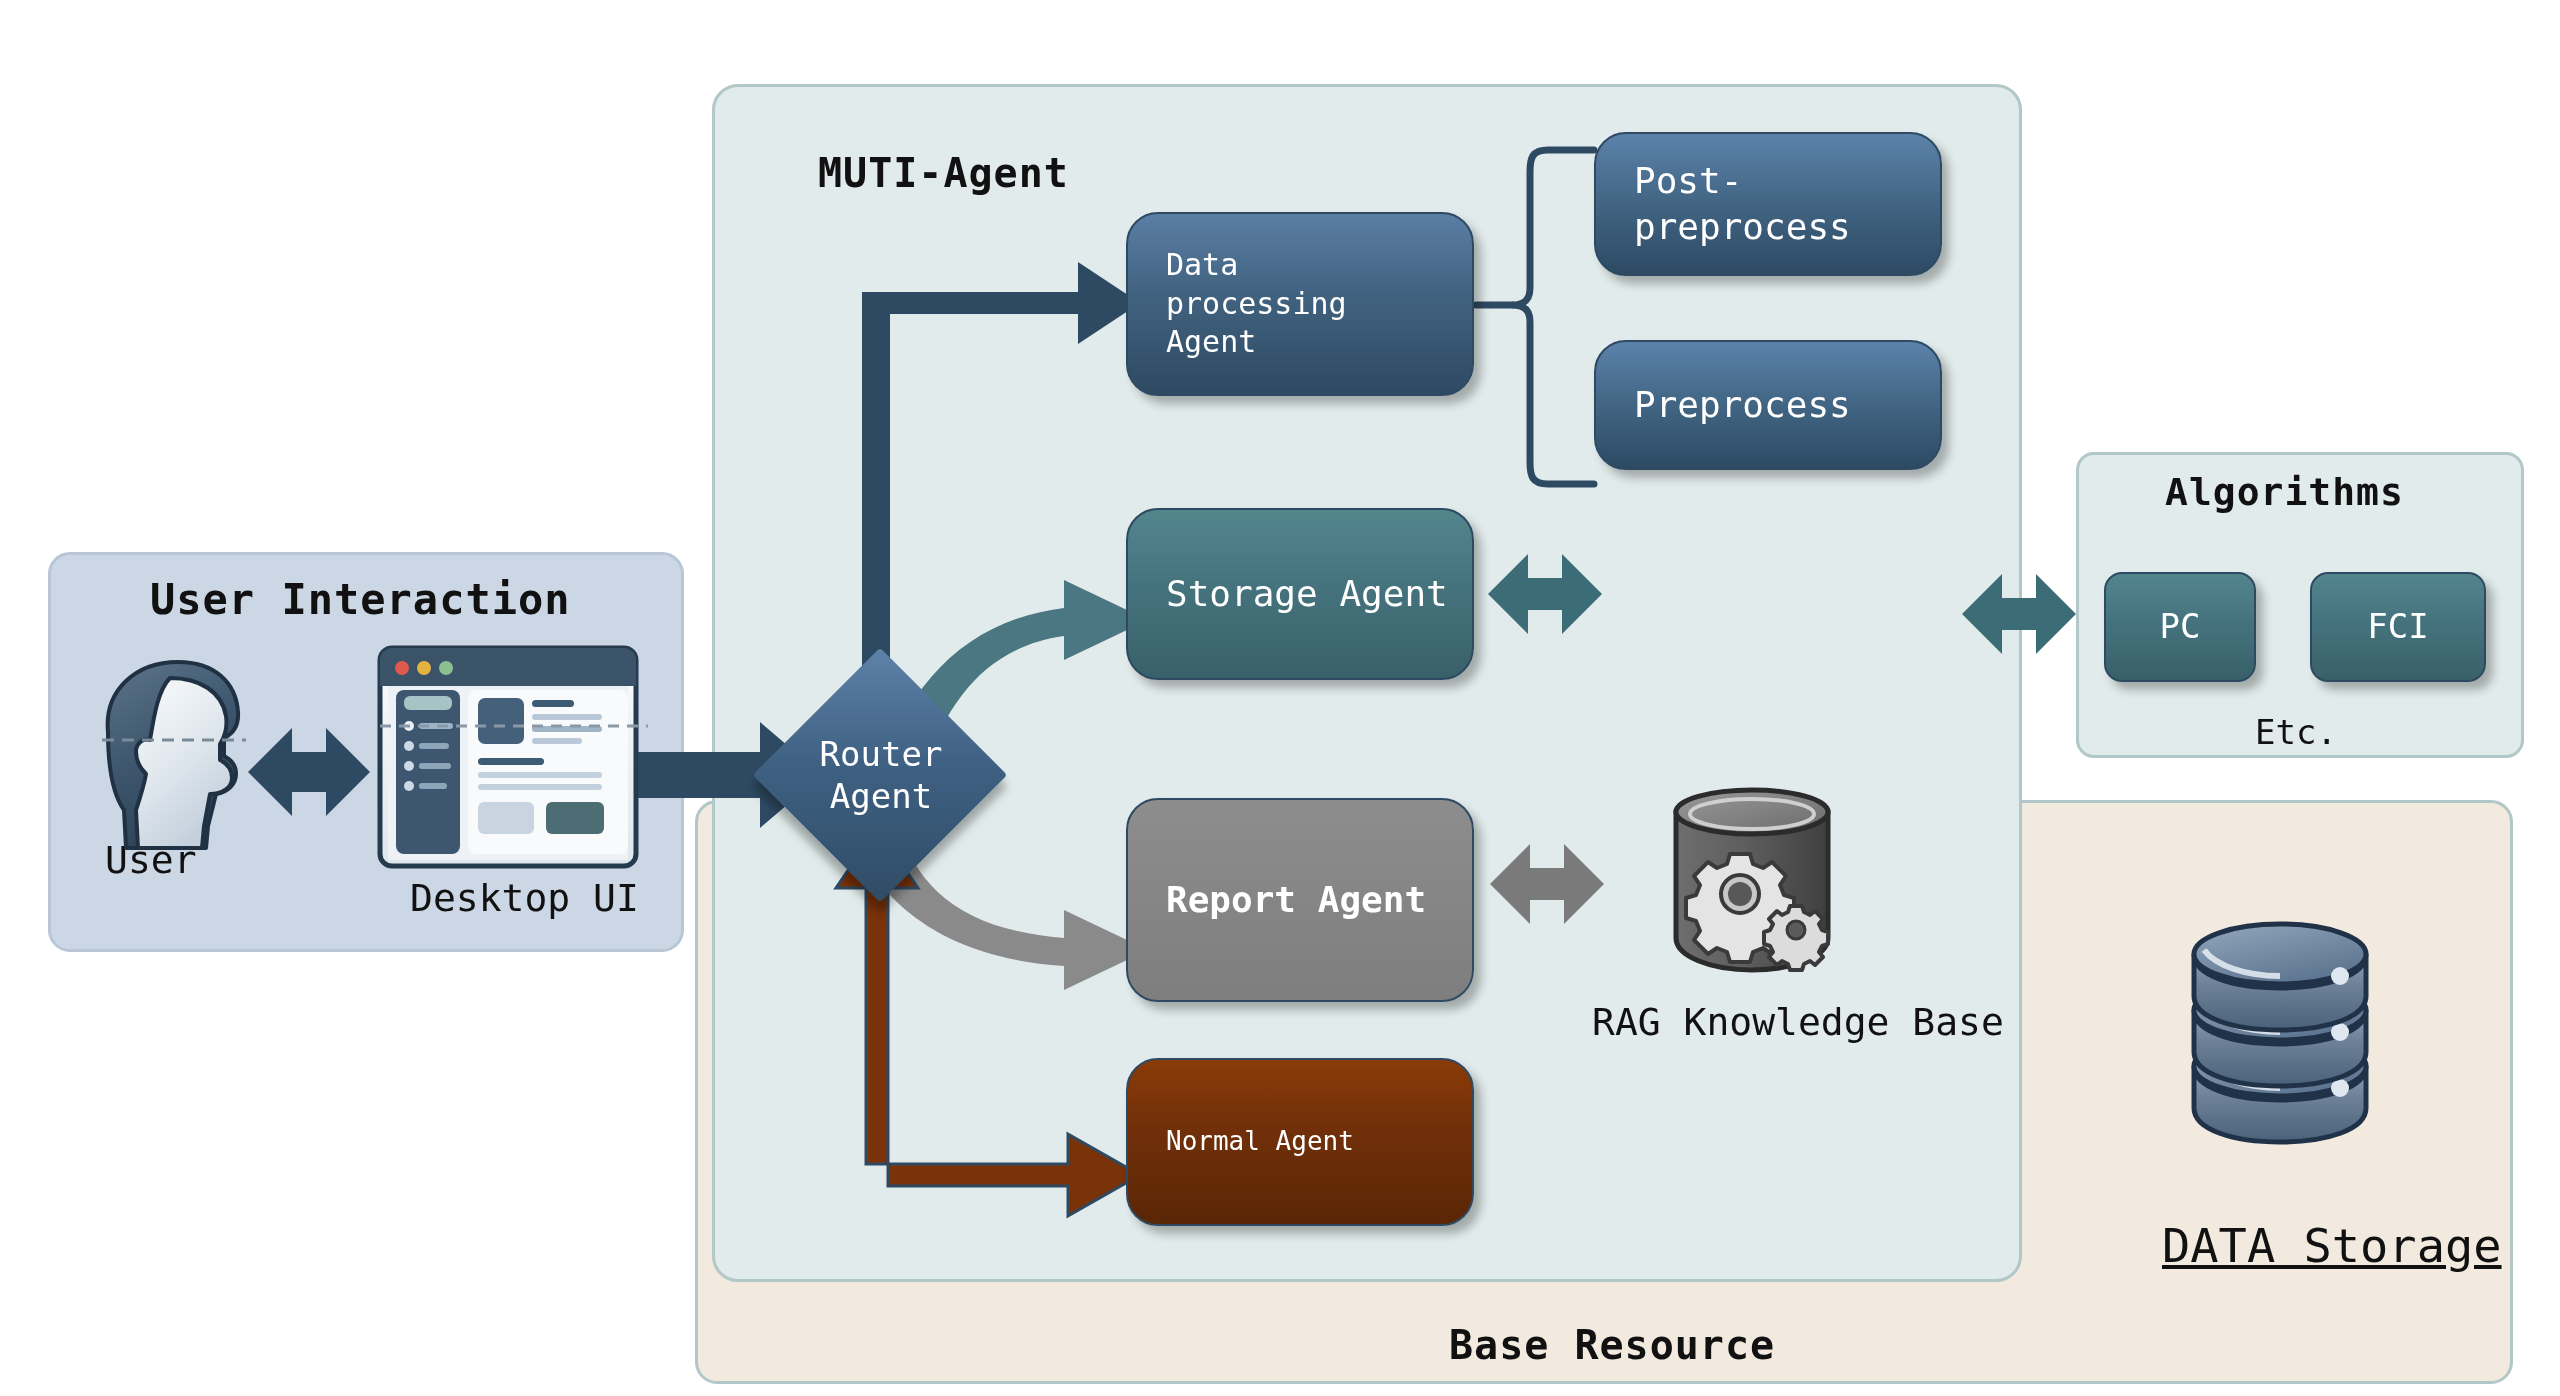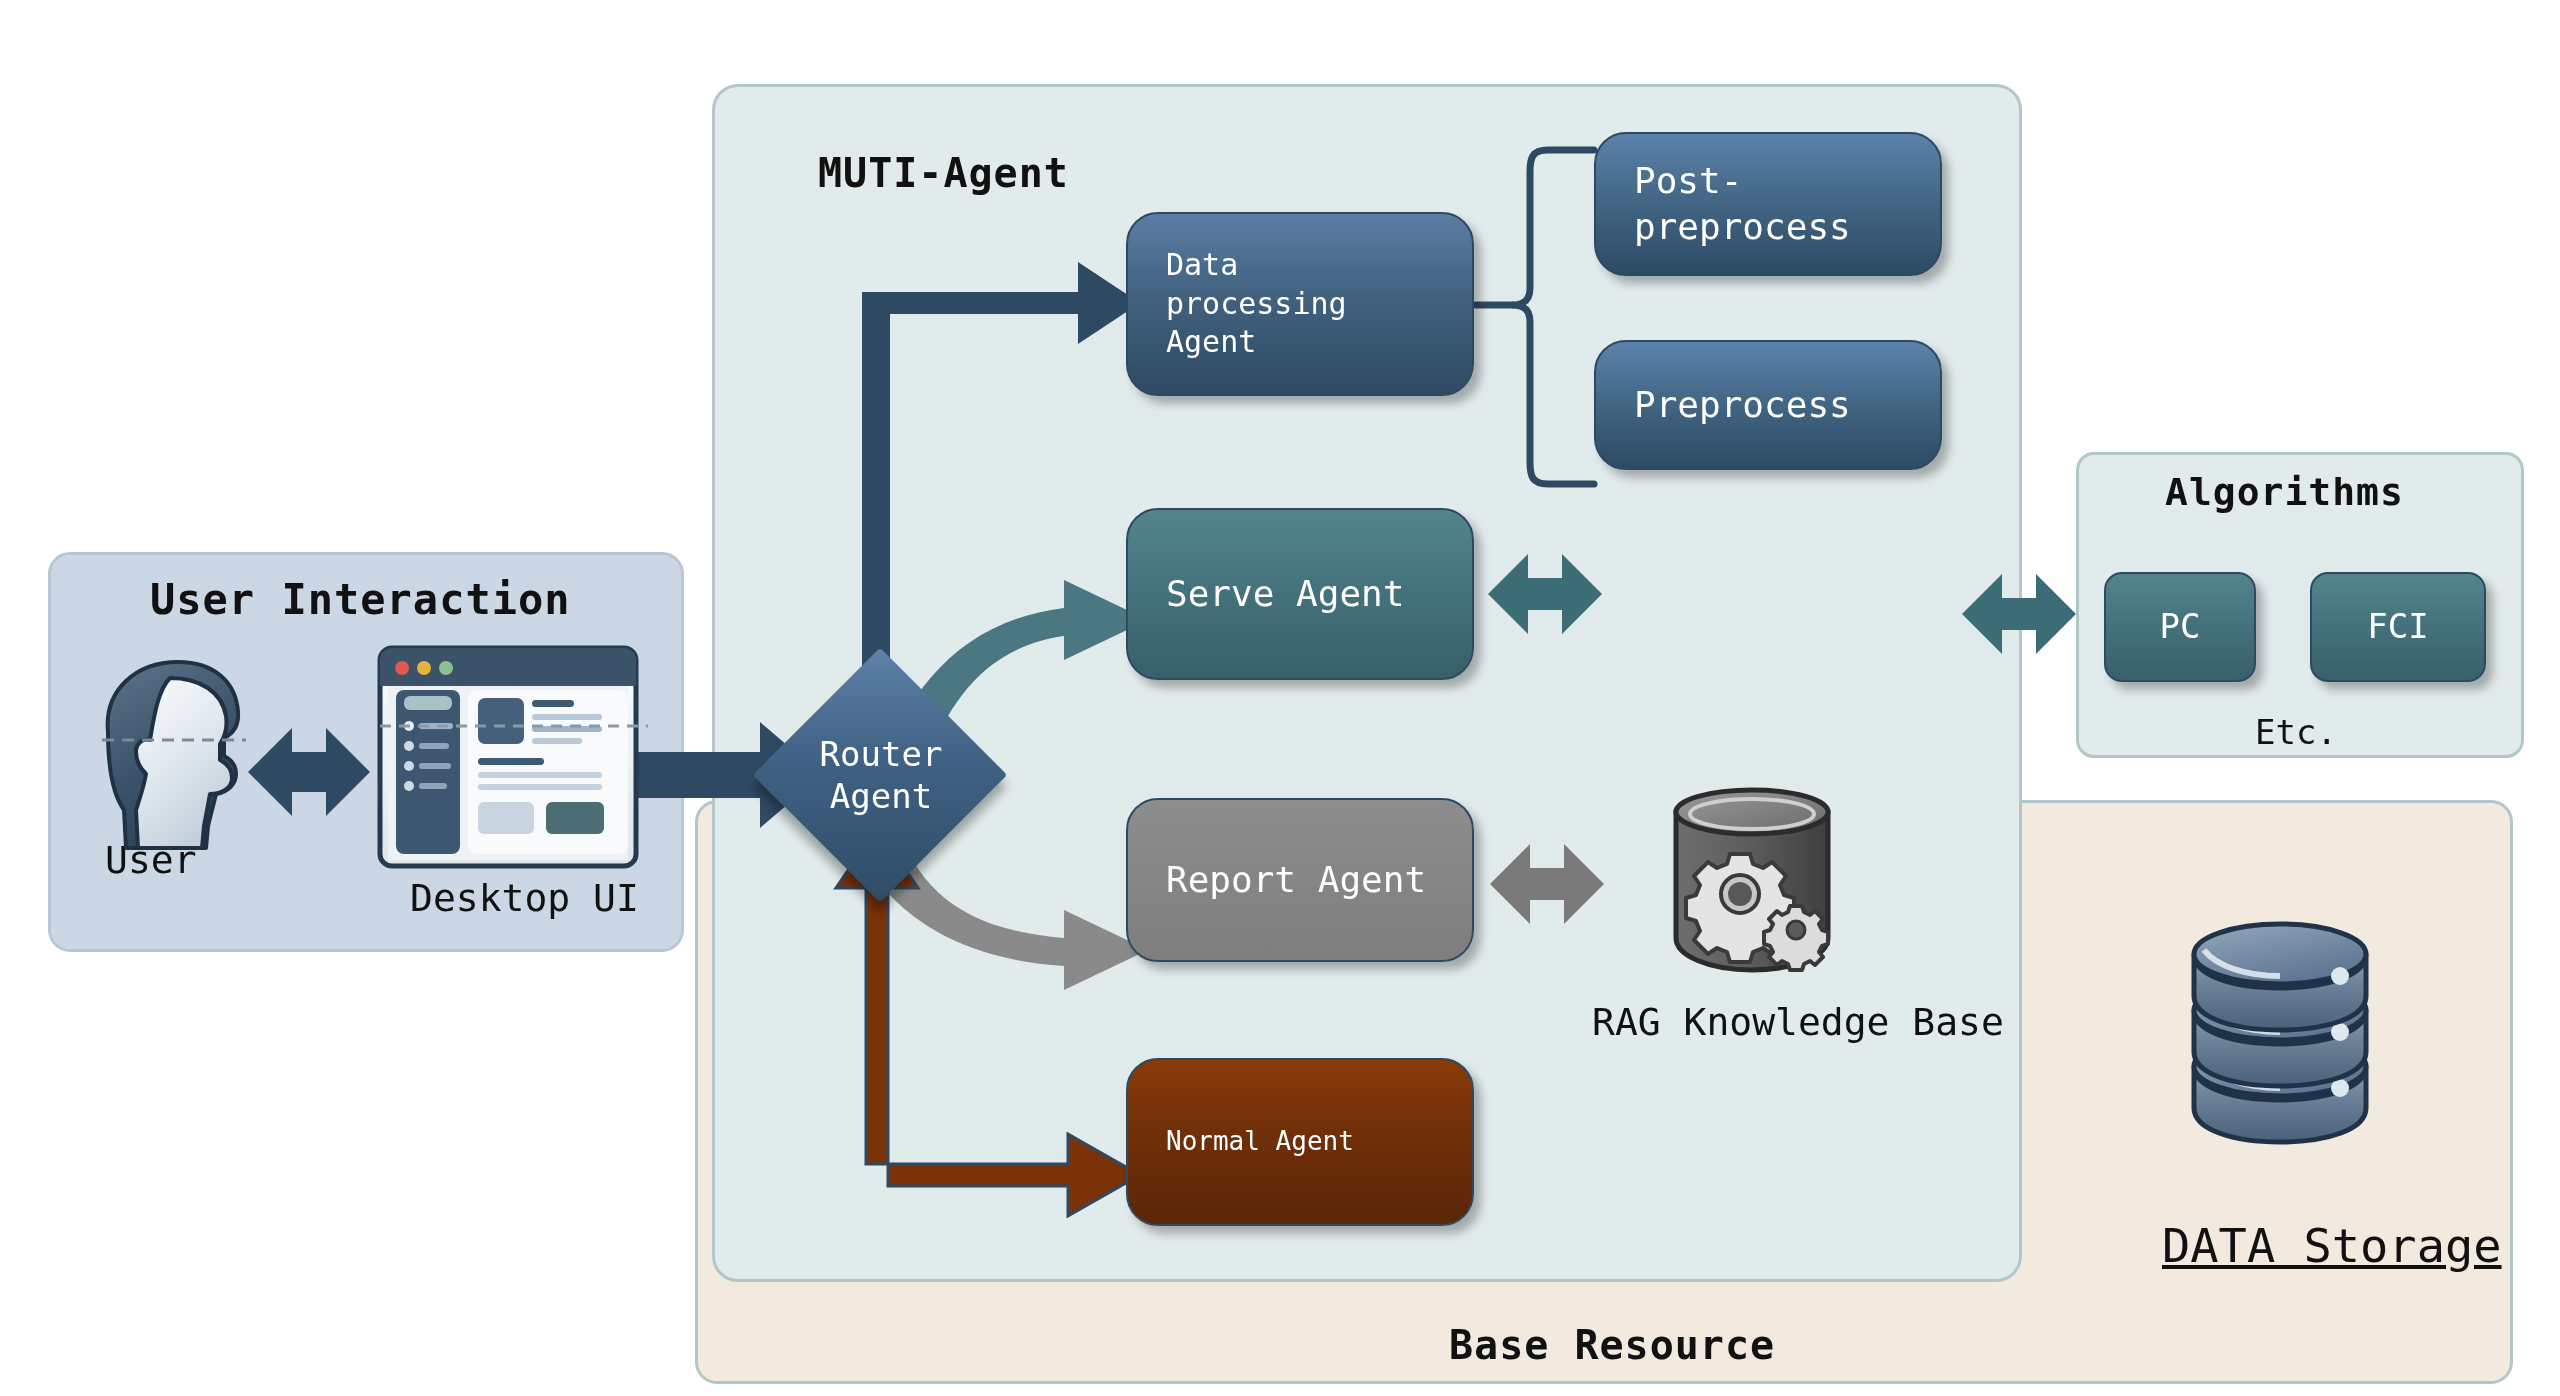--- a/index.html
+++ b/index.html
@@ -39,23 +39,23 @@
      padding-left:38px;font-size:36px;}
   .b-preproc{left:1594px;top:340px;width:348px;height:130px;
      background:linear-gradient(180deg,#5c82ab 0%,#426684 48%,#2d4a64 100%);
      padding-left:38px;font-size:36px;}
   .b-causal{left:1126px;top:508px;width:348px;height:172px;
      background:linear-gradient(180deg,#53858d 0%,#45737d 45%,#386069 100%);
      padding-left:38px;font-size:36px;}
   .b-mcp{left:1594px;top:528px;width:348px;height:172px;
      background:linear-gradient(180deg,#53858d 0%,#45737d 45%,#386069 100%);
      padding-left:38px;font-size:36px;}
-  .b-report{left:1126px;top:798px;width:348px;height:164px;
+  .b-report{left:1126px;top:798px;width:348px;height:204px;
      background:linear-gradient(180deg,#8d8d8d 0%,#868686 45%,#7e7e7e 100%);
-     padding-left:38px;font-size:36px;}
+     padding-left:38px;font-size:36px;font-weight:bold;}
   .b-normal{left:1126px;top:1058px;width:348px;height:168px;
      background:linear-gradient(180deg,#8a3b07 0%,#72300a 40%,#5a2606 100%);
      padding-left:38px;font-size:26px;}
   .b-pc{left:2104px;top:572px;width:152px;height:110px;
      background:linear-gradient(180deg,#53858d 0%,#45737d 45%,#386069 100%);
      justify-content:center;font-size:34px;border-radius:18px;}
   .b-fci{left:2310px;top:572px;width:176px;height:110px;
      background:linear-gradient(180deg,#53858d 0%,#45737d 45%,#386069 100%);
      justify-content:center;font-size:34px;border-radius:18px;}
   .lbl-etc{position:absolute;left:2255px;top:712px;font-size:34px;color:#111;}
@@ -171,21 +171,21 @@
 Agent</span>
   </div>
   <div class="box b-postpre">
     <span>Post-
 preprocess</span>
   </div>
   <div class="box b-preproc">
     <span>Preprocess</span>
   </div>
   <div class="box b-causal">
-    <span>Serve Agent</span>
+    <span>Storage Agent</span>
   </div>
   <div class="box b-report">
     <span>Report Agent</span>
   </div>
   <div class="box b-normal">
     <span>Normal Agent</span>
   </div>
   <div class="box b-pc">
     <span>PC</span>
   </div>

